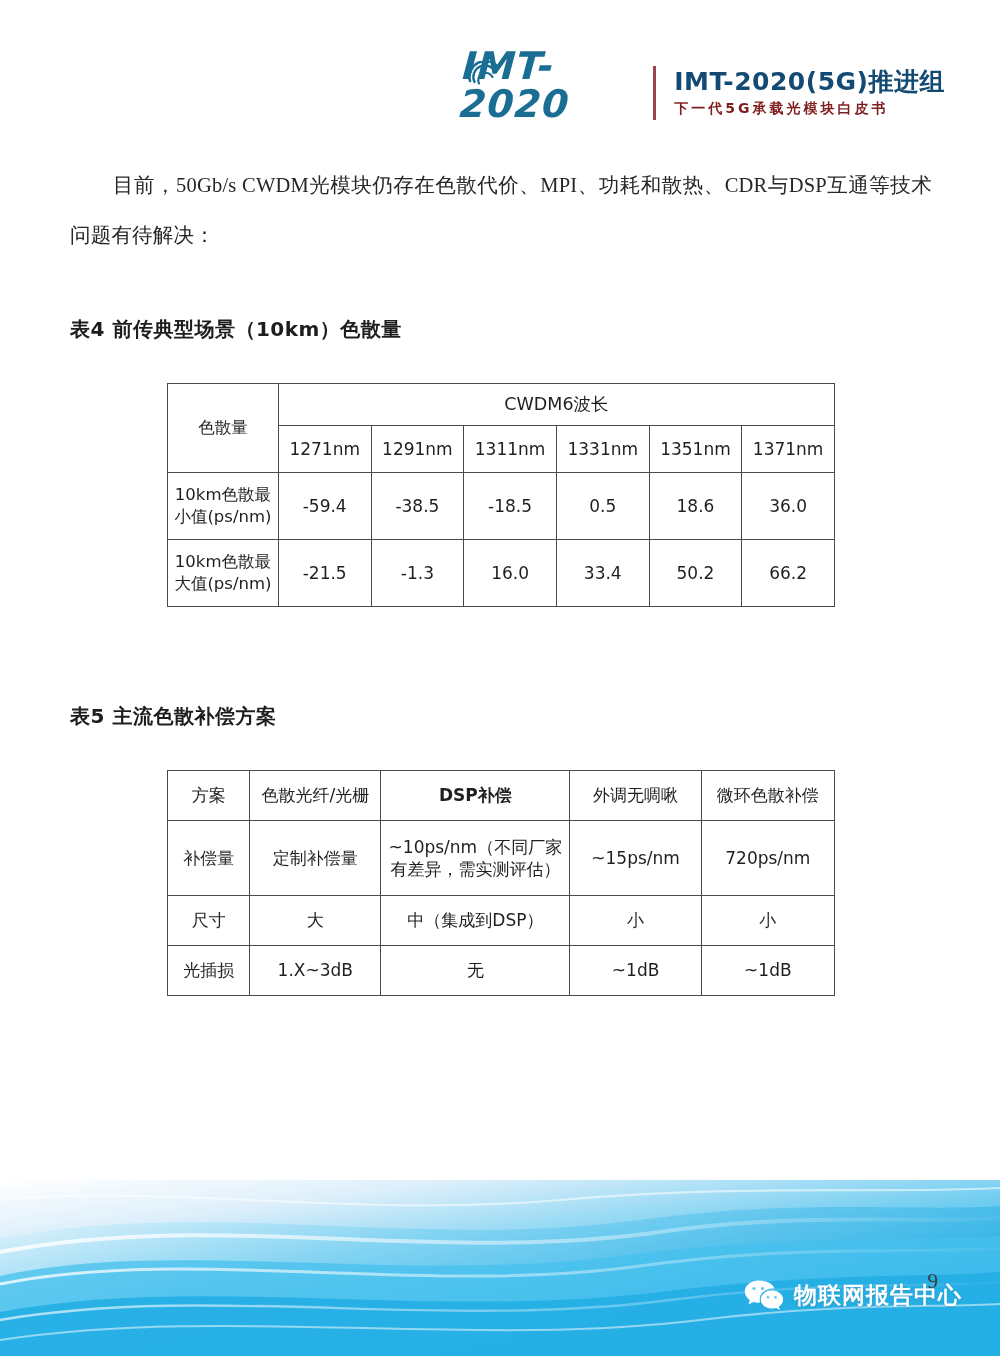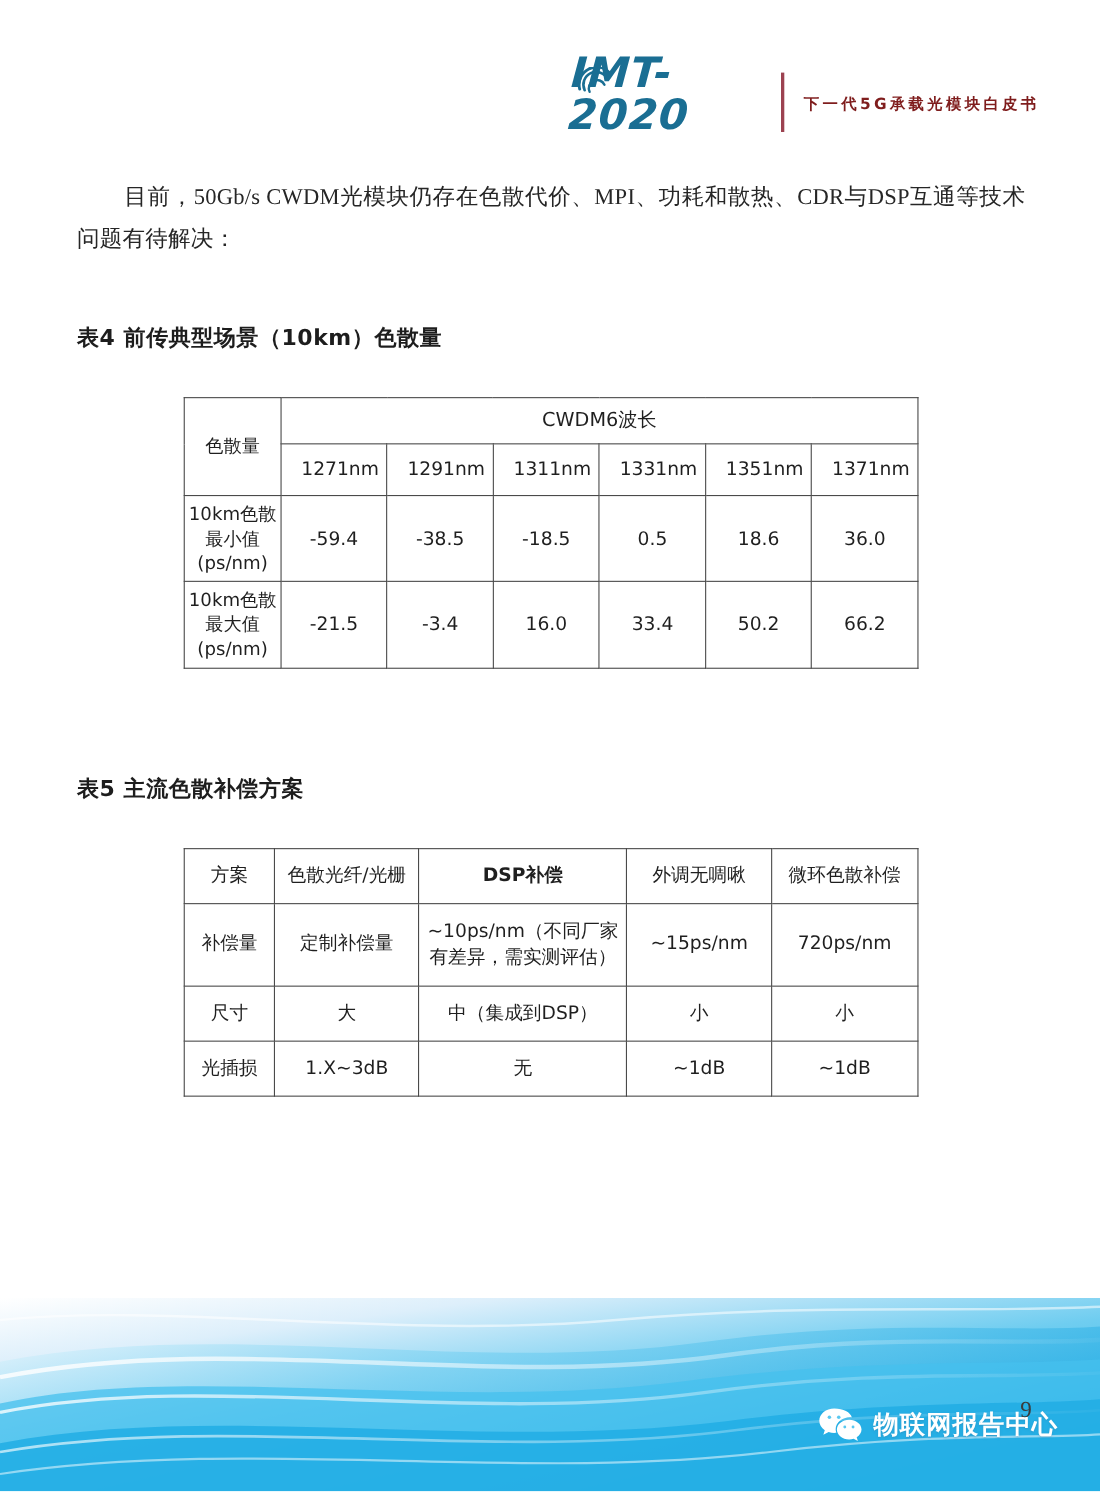--- a/index.html
+++ b/index.html
@@ -88,21 +88,21 @@
 
   
   .body-area {
     position: absolute;
     left: 70px;
     top: 160px;
     width: 862px;
   }
   .para {
     font-size: 20.5px;
-    line-height: 39px;
+    line-height: 50px;
     text-align: justify;
     text-justify: inter-ideograph;
     letter-spacing: 0.2px;
     margin: 0;
     color: #262626;
   }
   .para.indent { text-indent: 2.1em; }
   .gap-md { height: 40px; }
   .gap-lg { height: 56px; }
 
@@ -137,21 +137,21 @@
     padding: 6px 4px;
     line-height: 1.32;
   }
 
   
   #table4 { width: 668px; }
   #table4 .c-label { width: 126px; font-size: 16.5px; padding: 6px 2px; }
   #table4 .c-val   { width: 90px; }
   #table4 .span-head { font-size: 17.5px; padding: 9px 4px; margin-left: 16px; }
   #table4 .row-tall td { height: 54px; }
-  #table4 .hdr-wl td { height: 34px; padding-left: 15px; }
+  #table4 .hdr-wl td { height: 34px; }
 
   
   #table5 { width: 668px; }
   #table5 .c1 { width: 83px; }
   #table5 .c2 { width: 130px; }
   #table5 .c3 { width: 196px; font-weight: bold; }
   #table5 .c4 { width: 128px; }
   #table5 .c5 { width: 131px; }
   #table5 tr.r-head td { height: 37px; }
   #table5 tr.r-amount td { height: 62px; }
@@ -204,20 +204,21 @@
     <div class="logo-mark">
       <svg class="wifi-arc" viewBox="0 0 34 26">
         <path d="M3 20 A16 16 0 0 1 31 6" stroke="#1a6e93" stroke-width="2.6" fill="none" stroke-linecap="round"></path>
         <path d="M7.5 21 A11 11 0 0 1 28.5 11" stroke="#1a6e93" stroke-width="2.4" fill="none" stroke-linecap="round"></path>
         <path d="M12 22.5 A6.5 6.5 0 0 1 25.5 16" stroke="#1a6e93" stroke-width="2.2" fill="none" stroke-linecap="round"></path>
       </svg>
       <div class="logo-wordmark">IMT-2020</div>
     </div>
     <div class="logo-divider"></div>
     <div class="logo-text-block">
+      <div class="logo-title">IMT-2020(5G)推进组</div>
       <div class="logo-sub">下一代5G承载光模块白皮书</div>
     </div>
   </div>
 
   <div class="body-area">
 
     <p class="para indent">目前，50Gb/s CWDM光模块仍存在色散代价、MPI、功耗和散热、CDR与DSP互通等技术问题有待解决：</p>
 
 
     <div class="gap-lg"></div>
@@ -244,21 +245,21 @@
             <td>-59.4</td>
             <td>-38.5</td>
             <td>-18.5</td>
             <td>0.5</td>
             <td>18.6</td>
             <td>36.0</td>
           </tr>
           <tr class="row-tall">
             <td class="c-label">10km色散最大值(ps/nm)</td>
             <td>-21.5</td>
-            <td>-3.4</td>
+            <td>-1.3</td>
             <td>16.0</td>
             <td>33.4</td>
             <td>50.2</td>
             <td>66.2</td>
           </tr>
         </tbody>
       </table>
     </div>
 
     <div class="gap-lg"></div>

